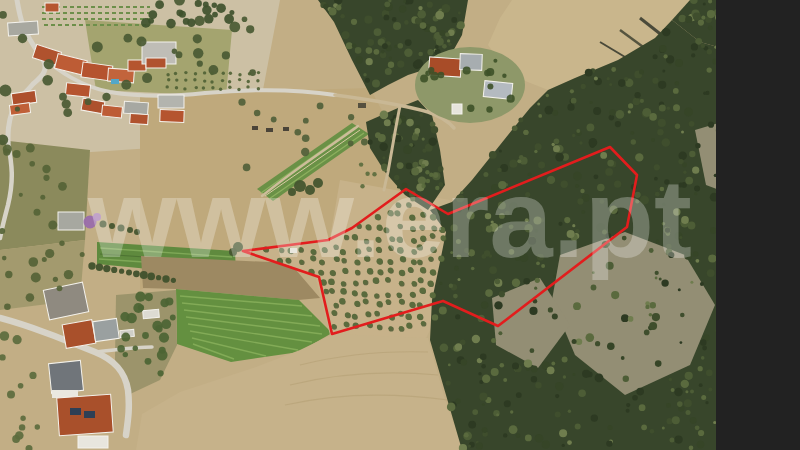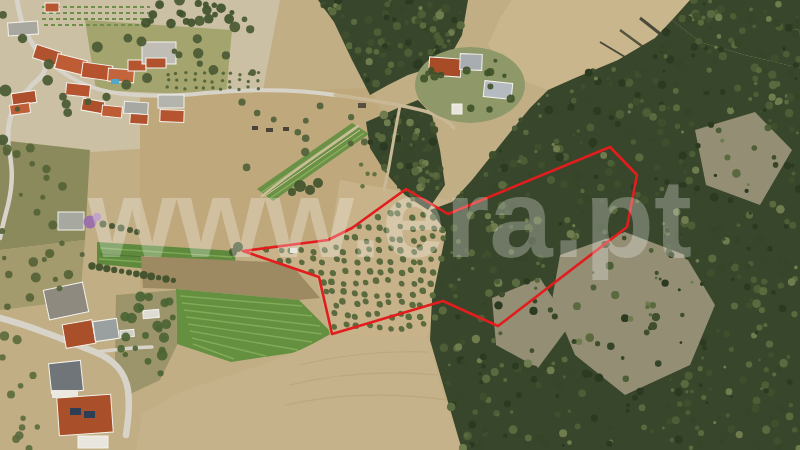--- a/index.html
+++ b/index.html
@@ -1,16 +1,16 @@
 <!DOCTYPE html>
 <html><head>
 <meta charset="utf-8">
 <style>
   html,body{margin:0;padding:0;background:#222;}
-  .stage{position:relative;width:800px;height:450px;overflow:hidden;font-family:"Liberation Sans",sans-serif;}
+  .stage{position:relative;width:716px;height:450px;overflow:hidden;font-family:"Liberation Sans",sans-serif;}
   svg{display:block;}
   text.watermark{font-family:"Liberation Sans",sans-serif;font-weight:bold;}
 </style>
 </head>
 <body>
 
 <div class="stage">
 <svg id="scene" width="800" height="450" viewBox="0 0 800 450">
 
   <g id="terrain">

